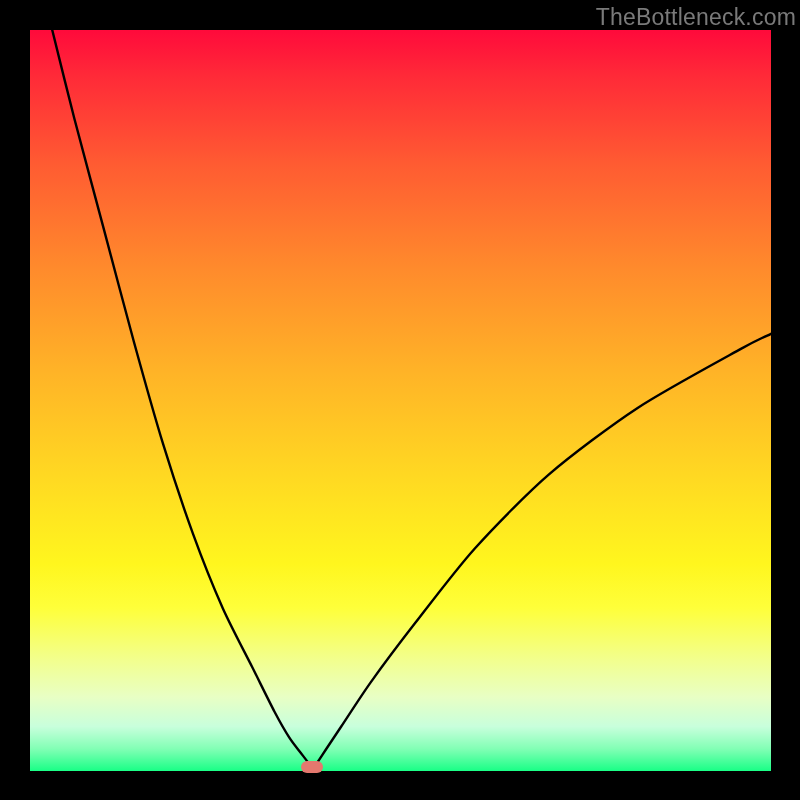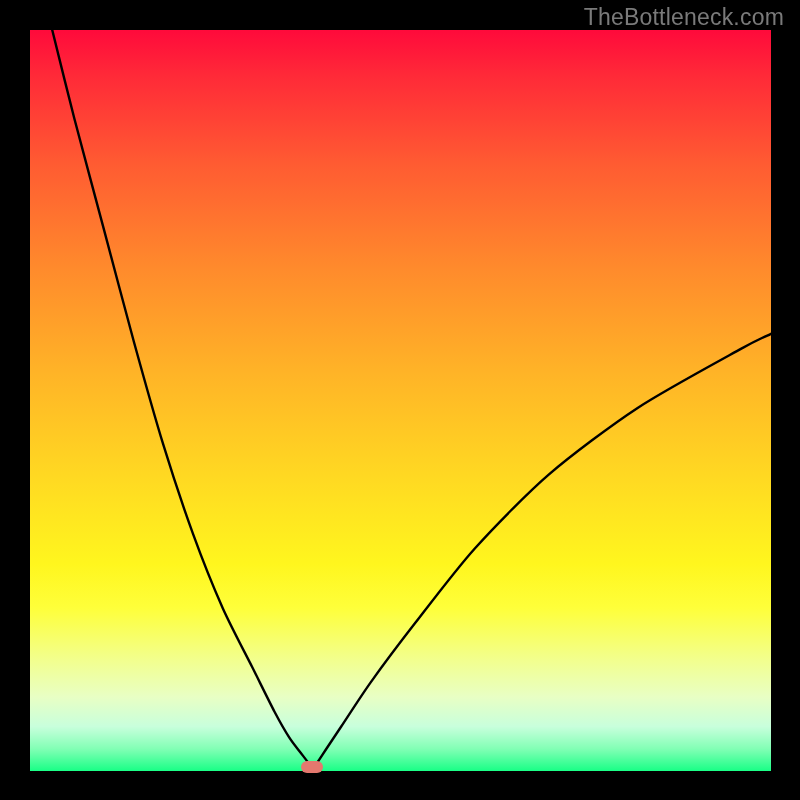--- a/index.html
+++ b/index.html
@@ -30,21 +30,21 @@
       #f2ff8e 85%,
       #e8ffc4 90%,
       #c8ffdc 94%,
       #82ffb5 97%,
       #19ff86 100%
     );
   }
   .watermark {
     position: absolute;
     top: 4px;
-    right: 16px;
+    right: 4px;
     z-index: 10;
     color: #7a7a7a;
     font-size: 23px;
     letter-spacing: 0.2px;
     font-weight: 400;
     text-align: center;
   }
   svg.curve {
     position: absolute;
     left: 0;

